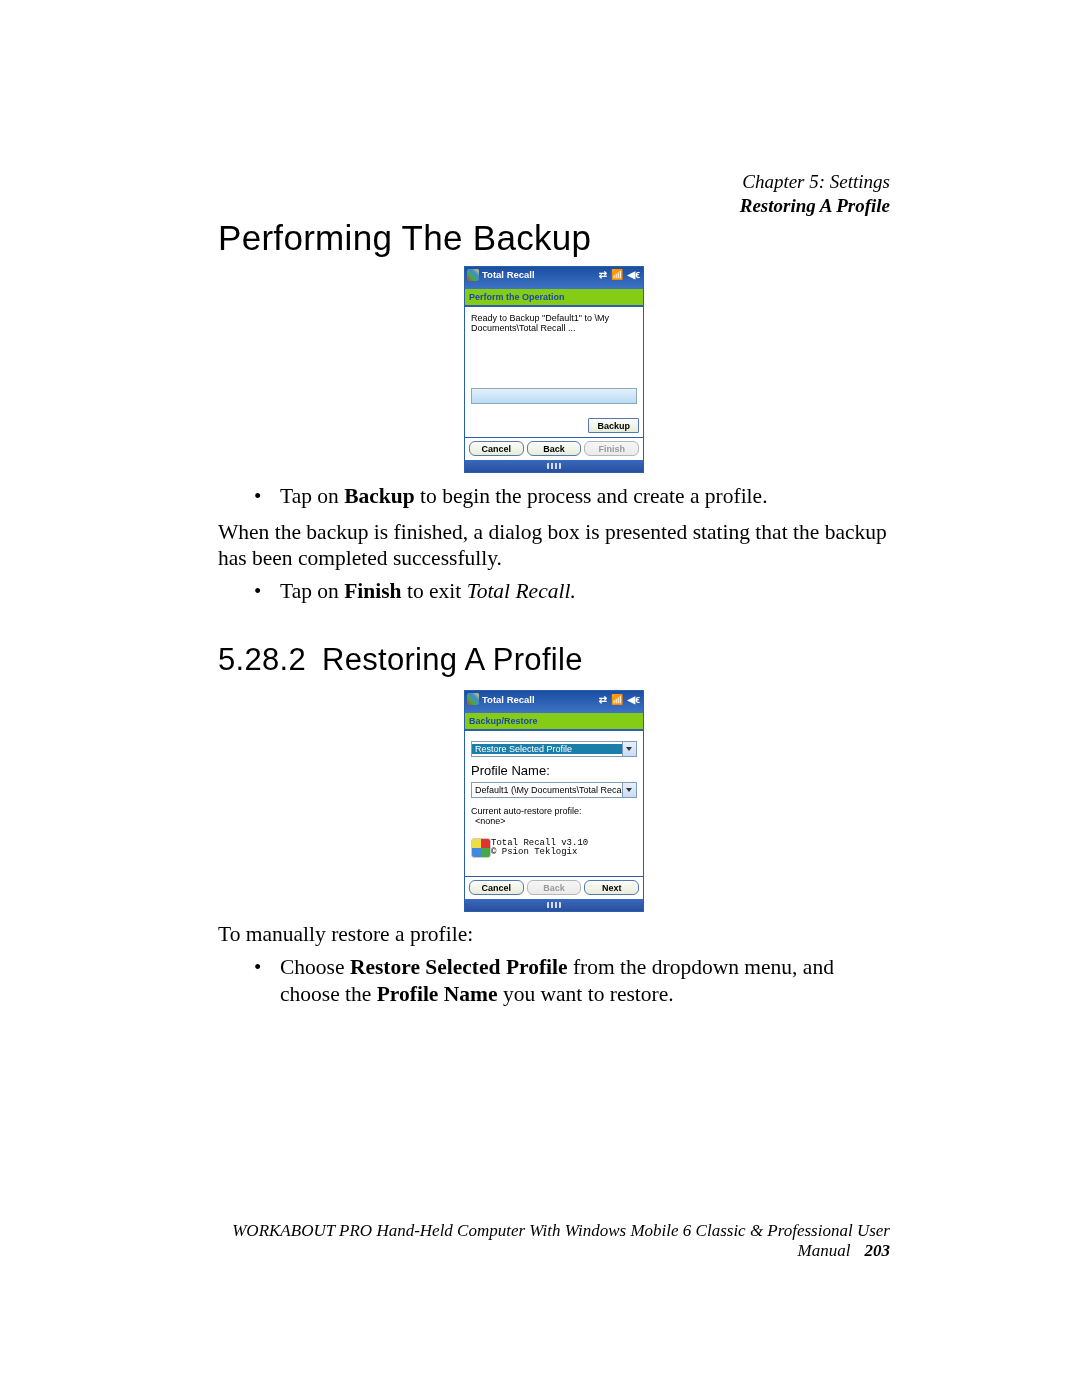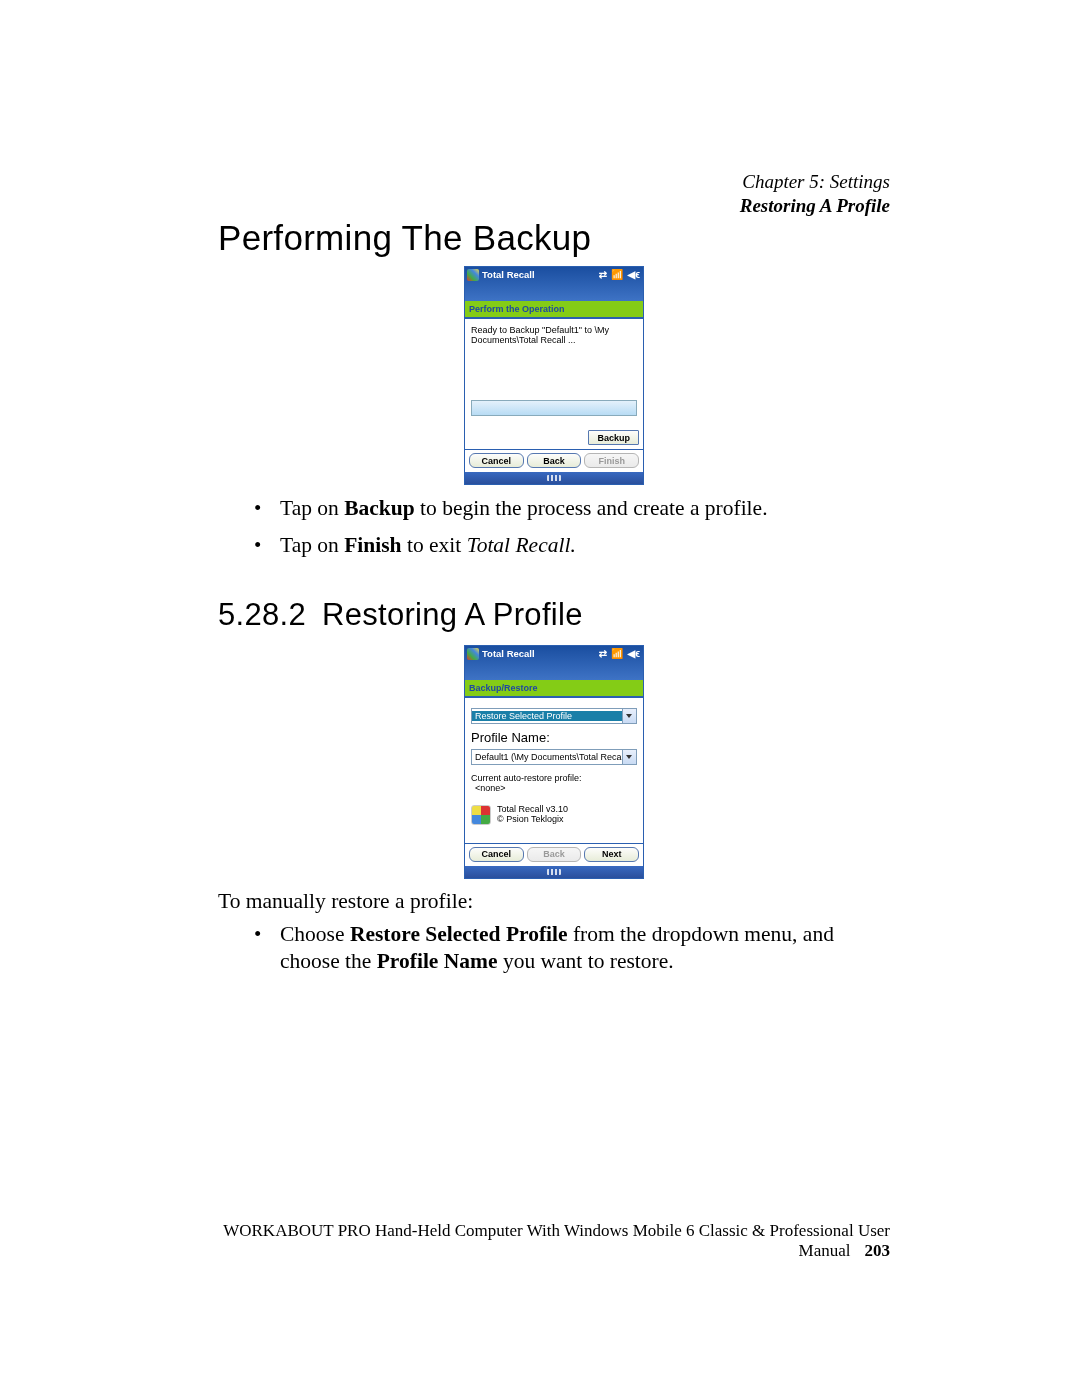--- a/index.html
+++ b/index.html
@@ -77,21 +77,21 @@
     border: 1px solid #2a5fb0;
     font-family: Tahoma, Arial, sans-serif;
     font-size: 9px;
     position: relative;
   }
   .phone .titlebar {
     background: linear-gradient(#1a4ea0, #3e73c5);
     color: #fff;
     font-weight: bold;
     font-size: 9.5px;
-    padding: 2px 3px 20px 2px;
+    padding: 2px 3px 8px 2px;
     display: flex;
     align-items: center;
     gap: 3px;
   }
   .phone .titlebar .ticon {
     width: 12px; height: 12px; display: inline-block; position: relative;
   }
   .phone .titlebar .ticon::before {
     content: ""; position: absolute; inset: 0; background: linear-gradient(45deg,#d33,#4a4,#48d,#ed4); border-radius:2px;
   }
@@ -178,34 +178,35 @@
     content: ""; position: absolute; left: 3px; top: 5px;
     border-left: 3px solid transparent;
     border-right: 3px solid transparent;
     border-top: 4px solid #333;
   }
   .phone .select.highlighted .sel-text {
     background: #1a7fa8; color: #fff;
   }
   .phone .meta-text { font-size: 9px; margin-top: 8px; }
   .phone .branding {
-    display: flex; align-items: center; gap: 6px;
-    margin-top: 12px; margin-bottom: 10px;
+    display: flex; align-items: center; 
+    margin-top: 12px; margin-bottom: 10px; font-family: Liberation Mono, monospace;
   }
   .phone .branding .logo {
     width: 18px; height: 18px; border:1px solid #ccc;
     background: conic-gradient(#d33 0 25%, #4a4 25% 50%, #48d 50% 75%, #ed4 75% 100%);
     border-radius: 3px;
   }
   .phone .branding .btext { font-size: 9px; line-height: 1.1; }
   .page-footer {
     position: absolute;
     bottom: 136px;
     left: 218px;
     right: 190px;
+    font-style: italic;
     font-size: 17px;
     text-align: right;
   }
   .page-footer .pnum { font-weight: bold; margin-left: 14px; }
 </style>
 </head>
 <body>
 
 <div class="page">
 
@@ -241,20 +242,21 @@
         <div class="btn">Back</div>
         <div class="btn-disabled">Finish</div>
       </div>
       <div class="softbar"></div>
     </div>
   </div>
 
   <ul class="body-list">
     <li><span>Tap on </span><span class="bold">Backup</span><span> to begin the process and create a profile.</span></li>
   </ul>
+  <p class="body-text">When the backup is finished, a dialog box is presented stating that the backup has been completed successfully.</p>
   <ul class="body-list">
     <li><span>Tap on </span><span class="bold">Finish</span><span> to exit </span><span class="italic">Total Recall.</span></li>
   </ul>
 
   <h2 class="heading-b"><span class="num">5.28.2</span><span>Restoring A Profile</span></h2>
 
   <div class="screenshot-wrap">
     <div class="phone">
       <div class="titlebar">
         <span class="ticon"></span>

